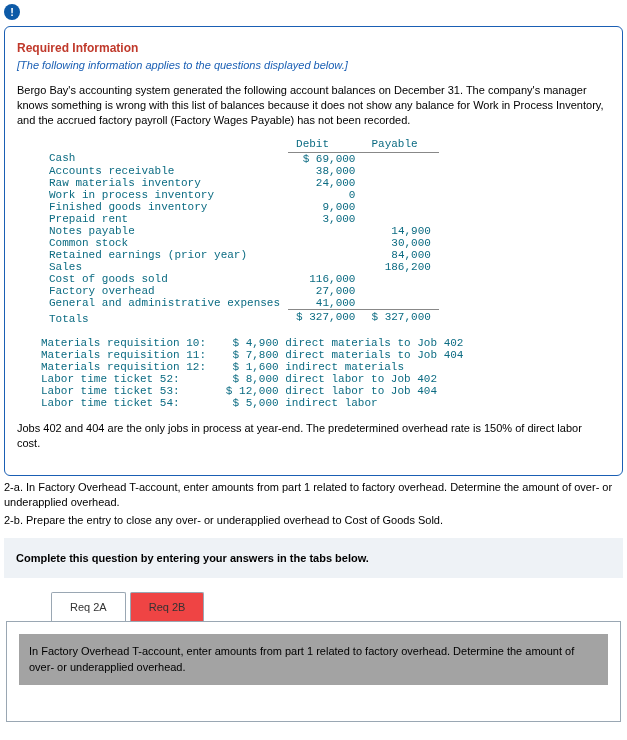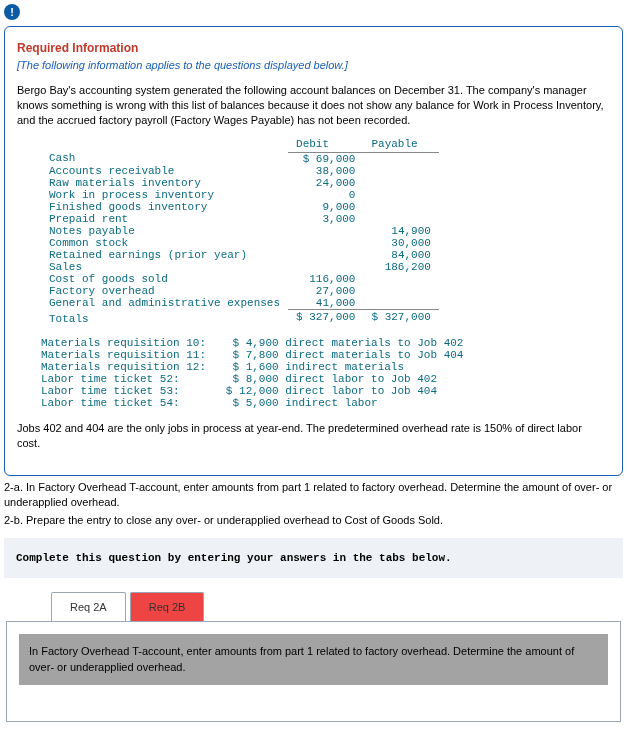--- a/index.html
+++ b/index.html
@@ -11,21 +11,21 @@
   .italic-intro { color: #1a5fb4; font-style: italic; font-size: 11px; margin-bottom: 12px; }
   .para { font-size: 11px; line-height: 1.35; margin-bottom: 10px; }
   .mono-table { font-family: "Courier New", monospace; font-size: 11px; border-collapse: collapse; margin: 0 0 12px 24px; color: #0b6b82; }
   .mono-table td { padding: 0 8px; white-space: nowrap; }
   .mono-table .rt { text-align: right; }
   .mono-table .hdr { border-bottom: 1px solid #888; text-align: left; padding-bottom: 2px; }
   .mono-table .tbtop td.rt { border-top: 1px solid #888; }
   .docs-block { font-family: "Courier New", monospace; font-size: 11px; color: #0b6b82; margin: 0 0 12px 24px; }
   .docs-block div { white-space: pre; }
   .q2a, .q2b { font-size: 11px; line-height: 1.35; margin: 0 4px 4px 4px; }
-  .bold-instr { background: #eef2f6; font-weight: bold; padding: 14px 12px; margin: 10px 4px 14px 4px; font-size: 11px; font-family: Liberation Mono, monospace; }
+  .bold-instr { background: #eef2f6; font-weight: bold; padding: 14px 12px; margin: 10px 4px 14px 4px; font-size: 11px; }
   .tabs { display: flex; margin: 0 0 0 6px; padding-left: 45px; }
   .tab { border: 1px solid #9aa7b3; border-bottom: none; background: #ef4444; padding: 8px 18px; font-size: 11px; color: #333; margin-right: 4px; border-radius: 2px 2px 0 0; cursor: pointer; }
   .tab.active { background: #fff; }
   .tab-body { border: 1px solid #9aa7b3; margin: 0 6px 0 6px; padding: 12px 12px 22px 12px; }
   .tab-desc { background: #a3a3a3; padding: 10px; font-size: 11px; margin-bottom: 14px; line-height: 1.4; }
 </style>
 </head>
 <body>
 
 <div class="alert-band">

